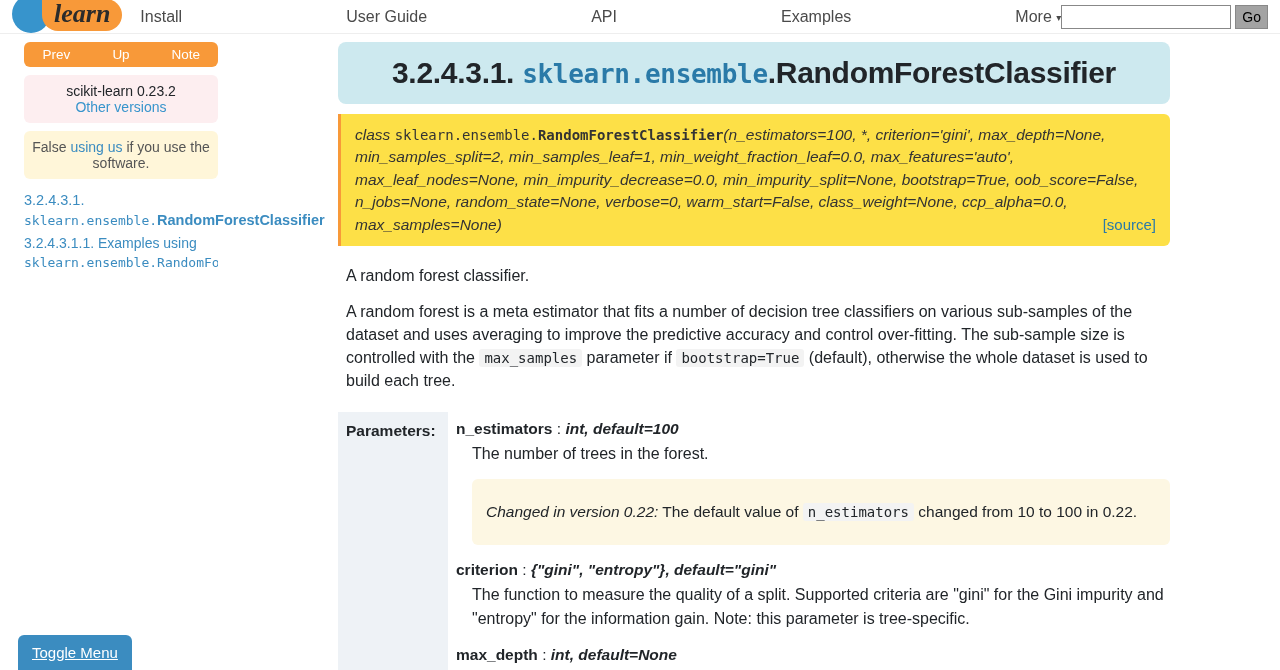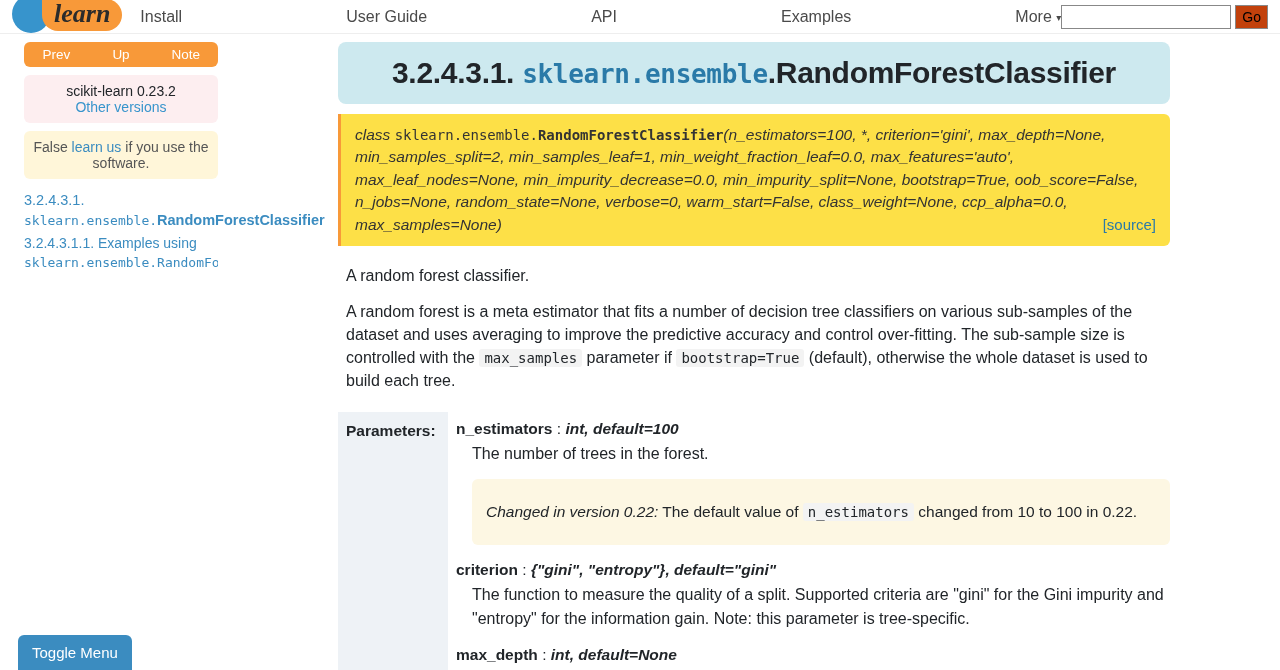--- a/index.html
+++ b/index.html
@@ -44,21 +44,21 @@
   }
   .nav-links { display: flex; gap: 18px; flex:1;justify-content:space-between; }
   .nav-links a { color: #4a4a4a; text-decoration: none; font-size: 16px; }
   .caret { font-size: 10px; vertical-align: middle; }
   .search-wrap { display:flex; align-items:center; gap:4px; }
   .search-input {
     width: 170px; height: 24px; border:1px solid #888; background:#fff;
     font-size:13px; padding:2px 4px;
   }
   .go-btn {
-    border:1px solid #888; background:#c2410c; height:24px;
+    border:1px solid #888; background:#a3a3a3; height:24px;
     font-size:14px; padding:0 6px; cursor:pointer;text-align:center;
   }
 
   .page { display:flex; }
   .sidebar {
     width: 228px; padding: 8px 10px 0 24px; font-size: 14.5px;
     position: relative;
   }
   .prev-up-next {
     background:#f89939; display:flex; border-radius:6px;
@@ -80,21 +80,21 @@
   .cite-box .cite { color:#3b8cc0; font-weight:500; }
   .toc a { color:#3b8cc0; text-decoration:none; }
   .toc-line1 { display:block; line-height:1.35; }
   .mono { font-family: "SFMono-Regular", Menlo, Consolas, monospace; font-size:13px; }
   .toc-sub { margin-top:4px; font-size:14px; line-height:1.35; white-space:nowrap; overflow:hidden; }
 
   .toggle-menu {
     position: fixed; left:18px; bottom:0;
     background:#3b8cc0; color:#fff; border:none;
     border-radius:6px 6px 0 0; padding:9px 14px;
-    font-size:15px; cursor:pointer;
+    font-size:15px; cursor:pointer;text-decoration:underline;
   }
 
   .main {
     flex:1; padding: 8px 110px 40px 110px;
     max-width: 1060px;
   }
   .title-block {
     background:#cde9ef; border-radius:8px;
     padding:14px 20px; text-align:center; margin-bottom:10px;
   }
@@ -163,21 +163,21 @@
     <div class="prev-up-next">
       <a>Prev</a>
       <a>Up</a>
       <a>Note</a>
     </div>
     <div class="version-box">
       <div>scikit-learn 0.23.2</div>
       <a class="other">Other versions</a>
     </div>
     <div class="cite-box">
-      <span>False </span><a class="cite">learn us</a><span> if you use the software.</span>
+      <span>False </span><a class="cite">using us</a><span> if you use the software.</span>
     </div>
     <div class="toc">
       <a class="toc-line1">
         <span>3.2.4.3.1. </span><br>
         <span class="mono">sklearn.ensemble.</span><b>RandomForestClassifier</b>
       </a>
       <div class="toc-sub">
         <a>
           <span>3.2.4.3.1.1. Examples using </span><br>
           <span class="mono">sklearn.ensemble.RandomForestCl</span>

